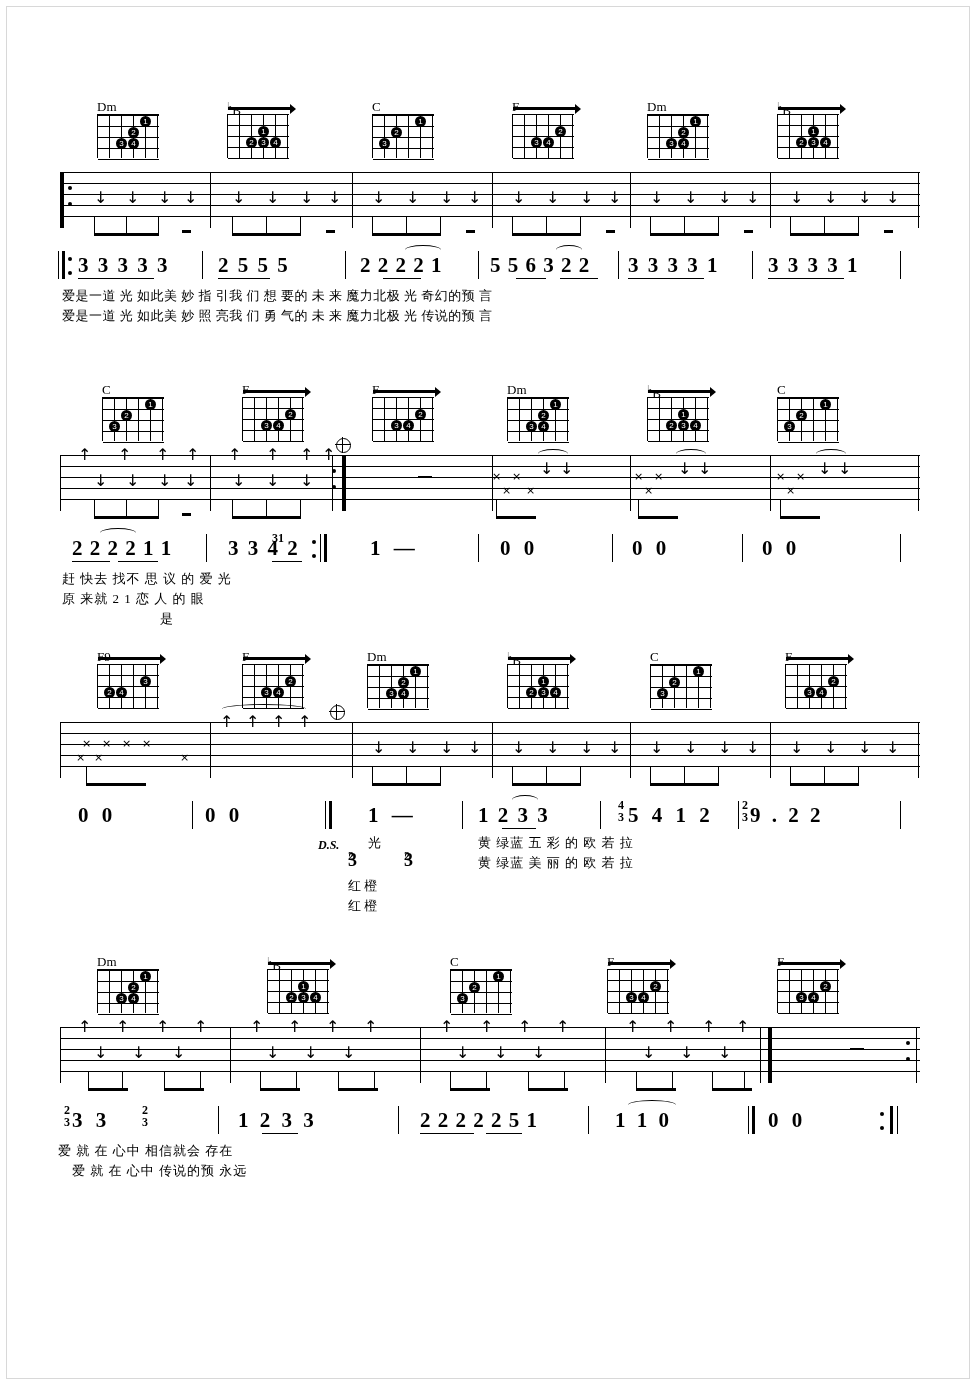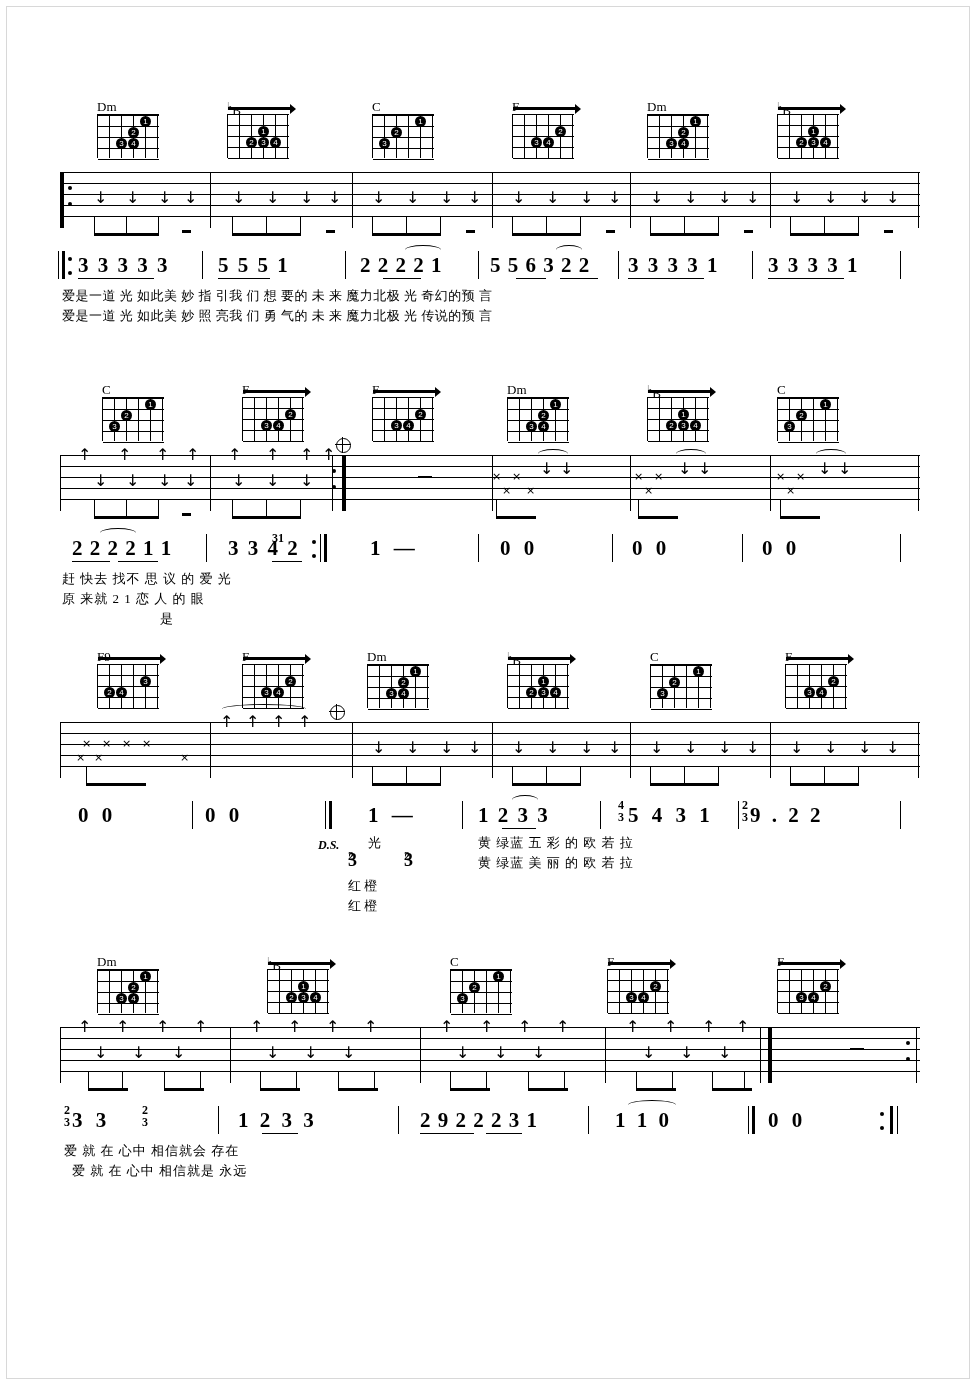--- a/index.html
+++ b/index.html
@@ -317,21 +317,21 @@
       <div class="bl" style="left:62px;top:-4px;height:28px;width:3px"></div>
       <div class="repeat-dots" style="position:absolute;left:68px;top:2px">
           <i></i>
           <i style="margin-top:10px"></i>
         </div>
 
       <div class="num" style="left:78px;top:0;letter-spacing:2px">3 3 3 3    3</div>
       <div class="underline" style="left:78px;top:23px;width:76px"></div>
       <div class="bl" style="left:202px;top:-4px;height:28px"></div>
 
-      <div class="num" style="left:218px;top:0;letter-spacing:2px">5 5 5    1</div>
+      <div class="num" style="left:218px;top:0;letter-spacing:2px">2 5 5    5</div>
       <div class="underline" style="left:218px;top:23px;width:52px"></div>
       <div class="bl" style="left:345px;top:-4px;height:28px"></div>
 
       <div class="num" style="left:360px;top:0;letter-spacing:1px">2  2 2   2 1</div>
       <div class="underline" style="left:383px;top:23px;width:38px"></div>
       <div class="slur" style="left:405px;top:-10px;width:36px"></div>
       <div class="bl" style="left:478px;top:-4px;height:28px"></div>
 
       <div class="num" style="left:490px;top:0;letter-spacing:1px">5  5 6   3 2 2</div>
       <div class="underline" style="left:516px;top:23px;width:30px"></div>
@@ -797,21 +797,21 @@
       <div class="num" style="left:368px;top:0;letter-spacing:4px">1      —</div>
       <div class="bl" style="left:462px;top:-4px;height:28px"></div>
 
       <div class="num" style="left:478px;top:0;letter-spacing:2px">1  2 3   3</div>
       <div class="underline" style="left:502px;top:23px;width:34px"></div>
       <div class="slur" style="left:512px;top:-10px;width:26px"></div>
       <div class="bl" style="left:600px;top:-4px;height:28px"></div>
 
       <div class="num small" style="left:618px;top:-10px">4</div>
       <div class="num small" style="left:618px;top:2px">3</div>
-      <div class="num" style="left:628px;top:0;letter-spacing:4px">5 4    3 1</div>
+      <div class="num" style="left:628px;top:0;letter-spacing:4px">5 4    1 2</div>
       <div class="bl" style="left:738px;top:-4px;height:28px"></div>
 
       <div class="num small" style="left:742px;top:-10px">2</div>
       <div class="num small" style="left:742px;top:2px">3</div>
       <div class="num" style="left:750px;top:0;letter-spacing:3px">9 .  2    2</div>
       <div class="bl" style="left:900px;top:-4px;height:28px"></div>
     </div>
 
     <div class="mark" style="left:318px;top:188px">D.S.</div>
     <div class="lyric" style="left:368px;top:185px">光</div>
@@ -1015,36 +1015,36 @@
       <div class="num small" style="left:64px;top:2px">3</div>
       <div class="num" style="left:72px;top:0;letter-spacing:4px">3        3</div>
       <div class="num small" style="left:142px;top:-10px">2</div>
       <div class="num small" style="left:142px;top:2px">3</div>
       <div class="bl" style="left:218px;top:-4px;height:28px"></div>
 
       <div class="num" style="left:238px;top:0;letter-spacing:3px">1 2 3    3</div>
       <div class="underline" style="left:262px;top:23px;width:36px"></div>
       <div class="bl" style="left:398px;top:-4px;height:28px"></div>
 
-      <div class="num" style="left:420px;top:0;letter-spacing:1px">2 9 2 2  2 3 1</div>
+      <div class="num" style="left:420px;top:0;letter-spacing:1px">2 2 2 2  2 5 1</div>
       <div class="underline" style="left:420px;top:23px;width:54px"></div>
       <div class="underline" style="left:486px;top:23px;width:36px"></div>
       <div class="bl" style="left:588px;top:-4px;height:28px"></div>
 
       <div class="num" style="left:615px;top:0;letter-spacing:3px">1       1 0</div>
       <div class="slur" style="left:628px;top:-10px;width:48px"></div>
       <div class="bl" style="left:748px;top:-4px;height:28px"></div>
       <div class="bl" style="left:752px;top:-4px;height:28px;width:3px"></div>
 
       <div class="num" style="left:768px;top:0;letter-spacing:4px">0        0</div>
       <div class="bl" style="left:890px;top:-4px;height:28px;width:3px"></div>
       <div class="bl" style="left:897px;top:-4px;height:28px"></div>
       <div class="repeat-dots" style="position:absolute;left:880px;top:2px">
           <i></i>
           <i style="margin-top:10px"></i>
         </div>
     </div>
 
-    <div class="lyric" style="left:64px;top:188px;letter-spacing:1px">爱   就      在 心中        相信就会    存在</div>
-    <div class="lyric" style="left:72px;top:208px;letter-spacing:1px">爱   就      在 心中        相信就是    永远</div>
+    <div class="lyric" style="left:58px;top:188px;letter-spacing:1px">爱   就      在 心中        相信就会    存在</div>
+    <div class="lyric" style="left:72px;top:208px;letter-spacing:1px">爱   就      在 心中        传说的预    永远</div>
   </div>
 
 </div>
 
 </body></html>

